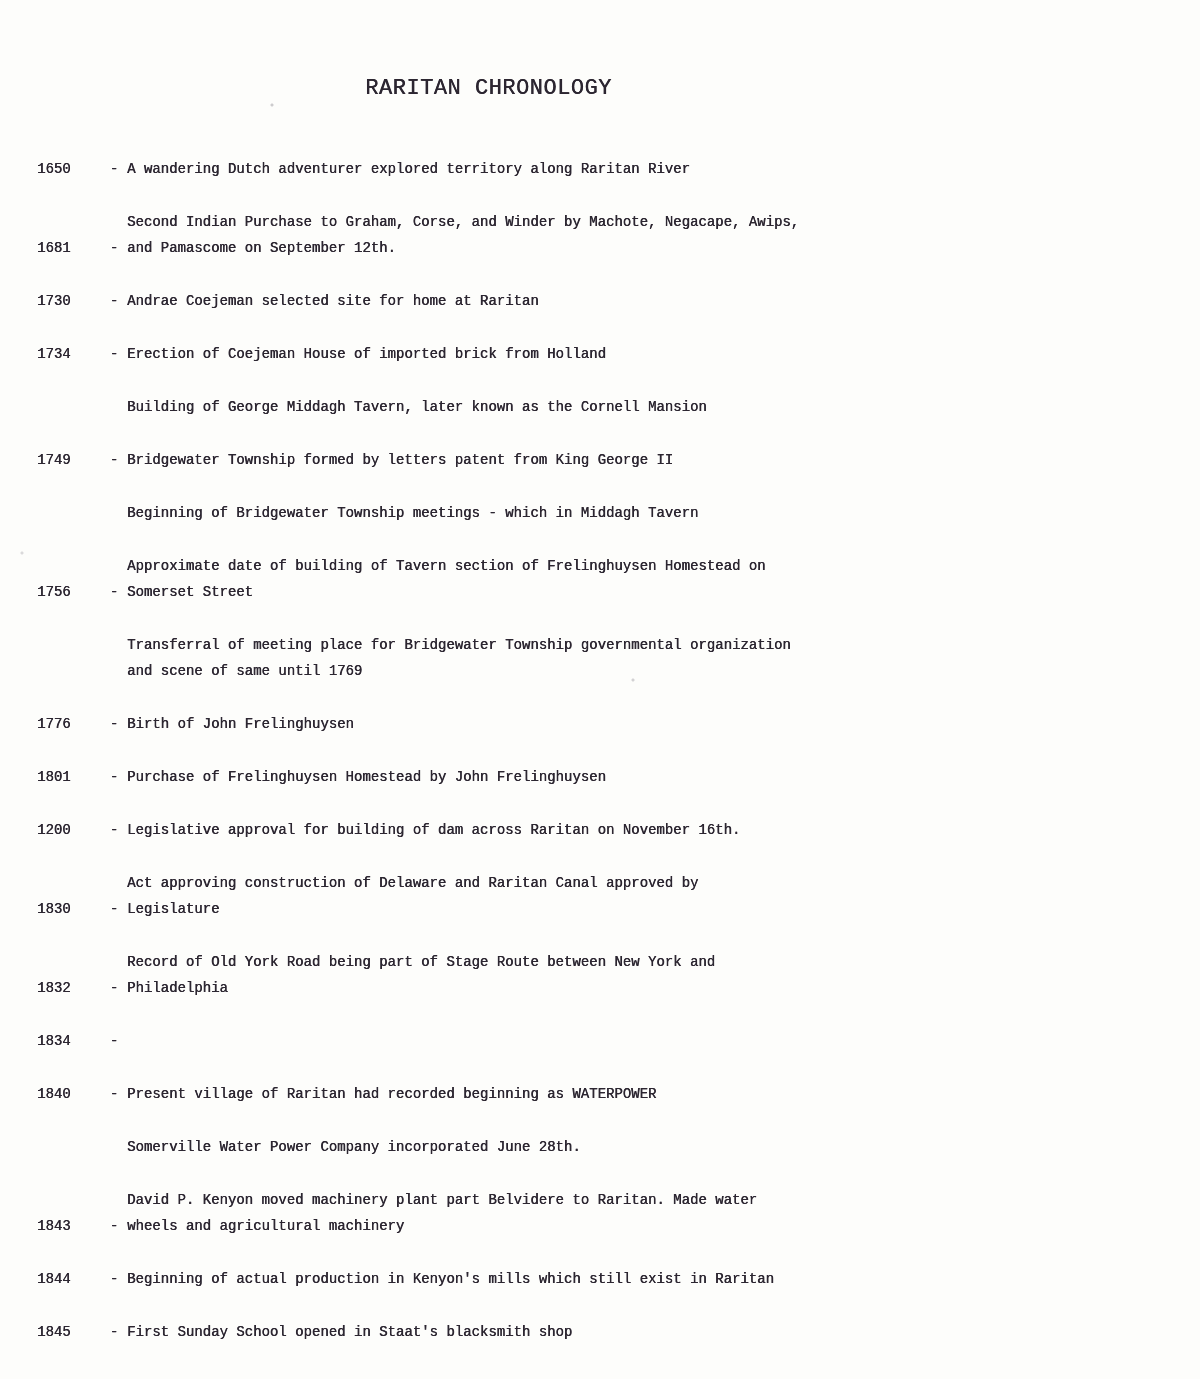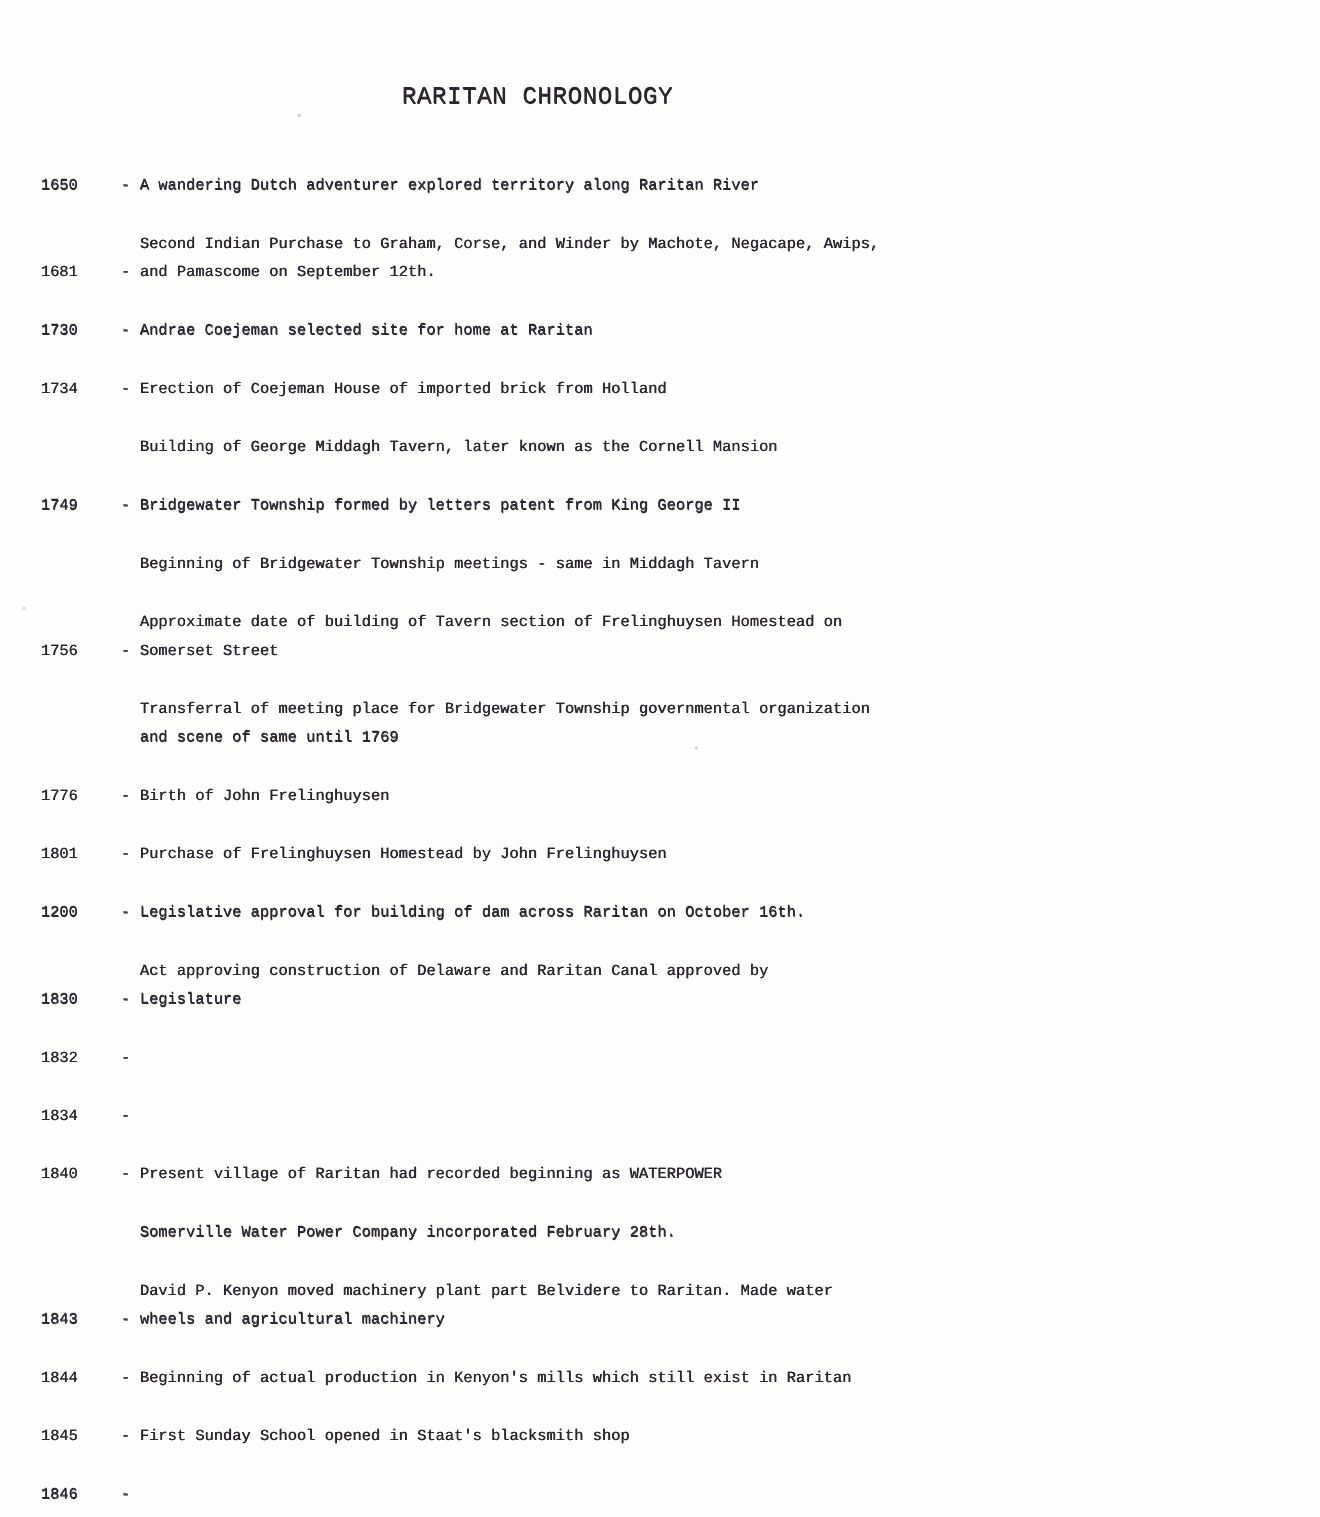--- a/index.html
+++ b/index.html
@@ -106,21 +106,21 @@
 
   <div class="entry">
     <span class="year">1749</span>
     <span class="sep">-</span>
     <div class="text">Bridgewater Township formed by letters patent from King George II</div>
   </div>
 
   <div class="entry">
     <span class="year"></span>
     <span class="sep"></span>
-    <div class="text">Beginning of Bridgewater Township meetings - same in Middagh Tavern</div>
+    <div class="text">Beginning of Bridgewater Township meetings - which in Middagh Tavern</div>
   </div>
 
   <div class="entry">
     <span class="year">1756</span>
     <span class="sep">-</span>
     <div class="text">Approximate date of building of Tavern section of Frelinghuysen Homestead on
 Somerset Street</div>
   </div>
 
   <div class="entry">
@@ -138,50 +138,52 @@
 
   <div class="entry">
     <span class="year">1801</span>
     <span class="sep">-</span>
     <div class="text">Purchase of Frelinghuysen Homestead by John Frelinghuysen</div>
   </div>
 
   <div class="entry">
     <span class="year">1200</span>
     <span class="sep">-</span>
-    <div class="text">Legislative approval for building of dam across Raritan on October 16th.</div>
+    <div class="text">Legislative approval for building of dam across Raritan on November 16th.</div>
   </div>
 
   <div class="entry">
     <span class="year">1830</span>
     <span class="sep">-</span>
     <div class="text">Act approving construction of Delaware and Raritan Canal approved by
 Legislature</div>
   </div>
 
   <div class="entry">
     <span class="year">1832</span>
     <span class="sep">-</span>
+    <div class="text">Record of Old York Road being part of Stage Route between New York and
+Philadelphia</div>
   </div>
 
   <div class="entry">
     <span class="year">1834</span>
     <span class="sep">-</span>
   </div>
 
   <div class="entry">
     <span class="year">1840</span>
     <span class="sep">-</span>
     <div class="text">Present village of Raritan had recorded beginning as WATERPOWER</div>
   </div>
 
   <div class="entry">
     <span class="year"></span>
     <span class="sep"></span>
-    <div class="text">Somerville Water Power Company incorporated February 28th.</div>
+    <div class="text">Somerville Water Power Company incorporated June 28th.</div>
   </div>
 
   <div class="entry">
     <span class="year">1843</span>
     <span class="sep">-</span>
     <div class="text">David P. Kenyon moved machinery plant part Belvidere to Raritan. Made water
 wheels and agricultural machinery</div>
   </div>
 
   <div class="entry">

